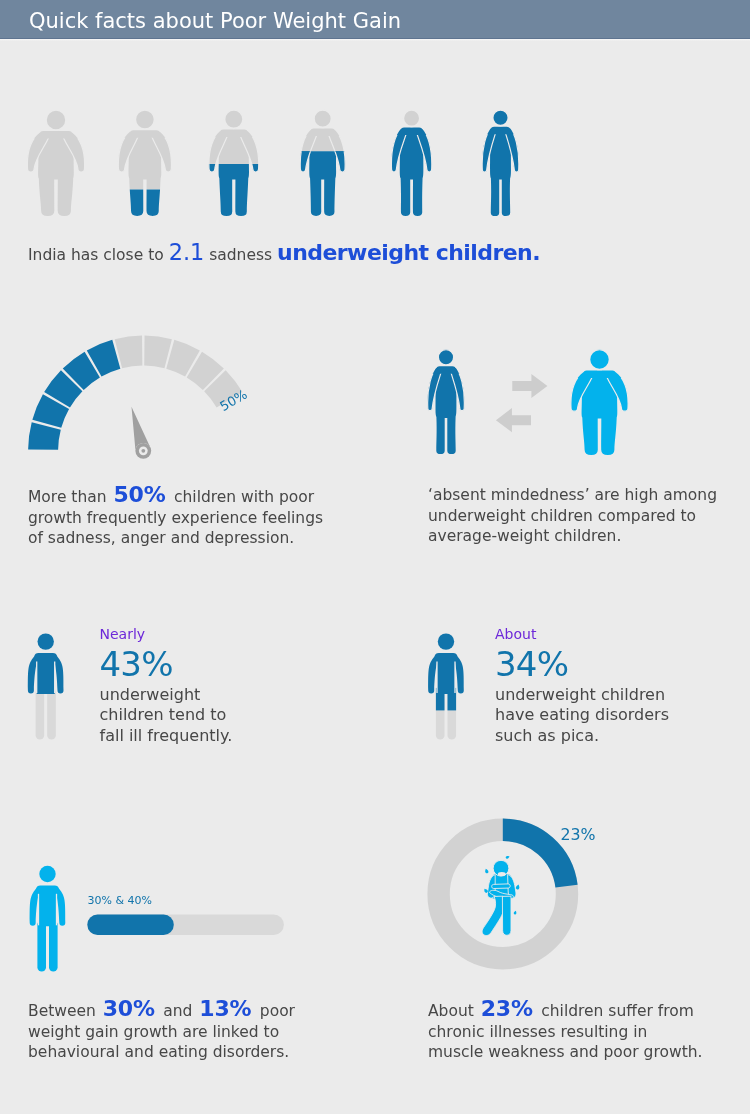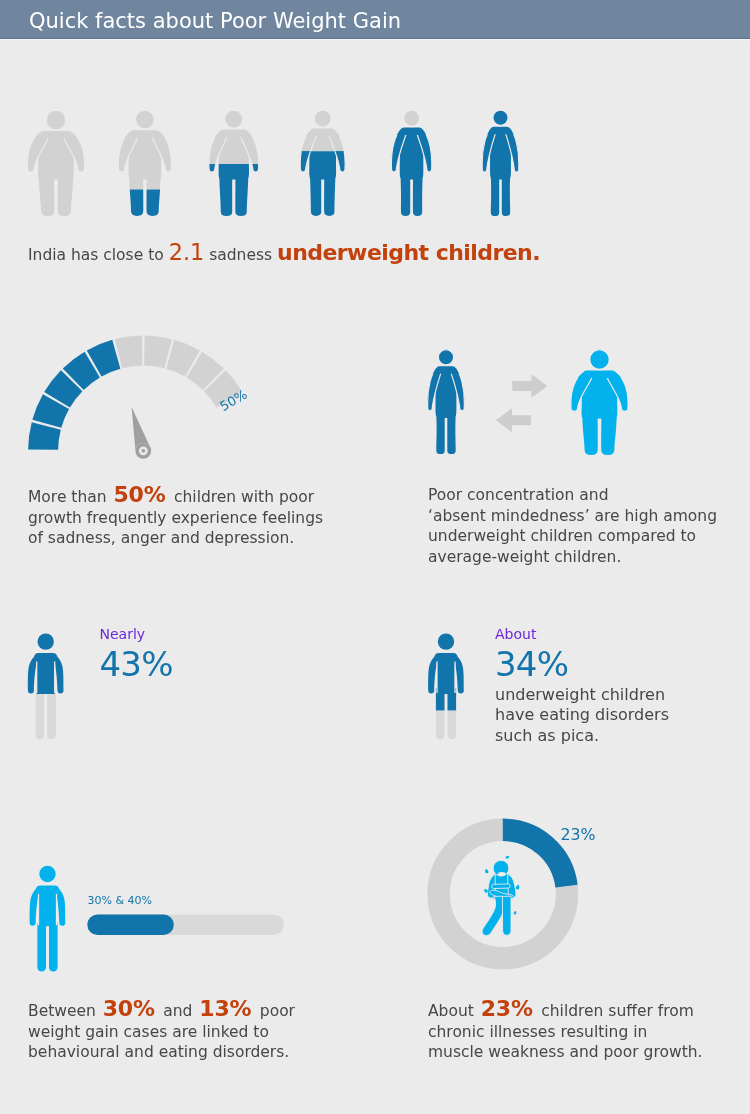--- a/index.html
+++ b/index.html
@@ -10,21 +10,21 @@
   .header{position:absolute;left:0;top:0;width:750px;height:38px;background:#70869e;
           border-bottom:1.2px solid #5e7490;}
   .header-shine{position:absolute;left:0;top:39.2px;width:750px;height:2.2px;
                 background:linear-gradient(to bottom,#f7f7f7,#ececec);}
   .header-title{position:absolute;left:29px;top:8px;font-size:21px;line-height:26px;
                 color:#ffffff;white-space:nowrap;}
   svg{display:block;}
   .svgroot{position:absolute;left:0;top:0;width:750px;height:1114px;pointer-events:none;}
 
   .line1{position:absolute;left:28px;top:239px;font-size:15.5px;color:#474747;white-space:nowrap;}
-  .hl{color:#c2410c;}
+  .hl{color:#1d4ed8;}
   .big{font-size:22.4px;}
   .bigb{font-size:22px;font-weight:bold;letter-spacing:-0.55px;}
 
   .cap{position:absolute;font-size:15.5px;line-height:20.6px;color:#474747;}
   .cap .bigb{font-size:22px;letter-spacing:-0.2px;padding:0 3.5px 0 2px;}
   .cap-gauge{left:28px;top:485px;width:307px;}
   .cap-compare{left:428px;top:485px;width:320px;white-space:nowrap;}
   .cap-bar{left:28px;top:999px;width:272px;}
   .cap-donut{left:428px;top:999px;width:320px;white-space:nowrap;}
 
@@ -456,44 +456,48 @@
     <span>India has close to </span><span class="hl big">2.1</span><span> sadness </span><span class="hl bigb">underweight children.</span>
   </div>
 
   <div class="gauge-pct">50%</div>
 
   <div class="cap cap-gauge">
     <span>More than </span><span class="hl bigb">50%</span><span> children with poor growth frequently experience feelings of sadness, anger and depression.</span>
   </div>
 
   <div class="cap cap-compare">
-    <div>Poor concentration and</div>
     <div>‘absent mindedness’ are high among</div>
     <div>underweight children compared to</div>
     <div>average-weight children.</div>
   </div>
 
   <div class="stat stat-ill">
     <div class="stat-pre">Nearly</div>
     <div class="stat-num">43%</div>
+    <div class="stat-body">
+      <div>underweight</div>
+      <div>children tend to</div>
+      <div>fall ill frequently.</div>
+    </div>
   </div>
 
   <div class="stat stat-eat">
     <div class="stat-pre">About</div>
     <div class="stat-num">34%</div>
     <div class="stat-body">
       <div>underweight children</div>
       <div>have eating disorders</div>
       <div>such as pica.</div>
     </div>
   </div>
 
   <div class="bar-label">30% &amp; 40%</div>
   <div class="cap cap-bar">
-    <span>Between </span><span class="hl bigb">30%</span><span> and </span><span class="hl bigb">13%</span><span> poor weight gain cases are linked to behavioural and eating disorders.</span>
+    <span>Between </span><span class="hl bigb">30%</span><span> and </span><span class="hl bigb">13%</span><span> poor weight gain growth are linked to behavioural and eating disorders.</span>
   </div>
 
   <div class="donut-label">23%</div>
   <div class="cap cap-donut">
     <div><span>About </span><span class="hl bigb">23%</span><span> children suffer from</span></div>
     <div>chronic illnesses resulting in</div>
     <div>muscle weakness and poor growth.</div>
   </div>
 </div>
 

